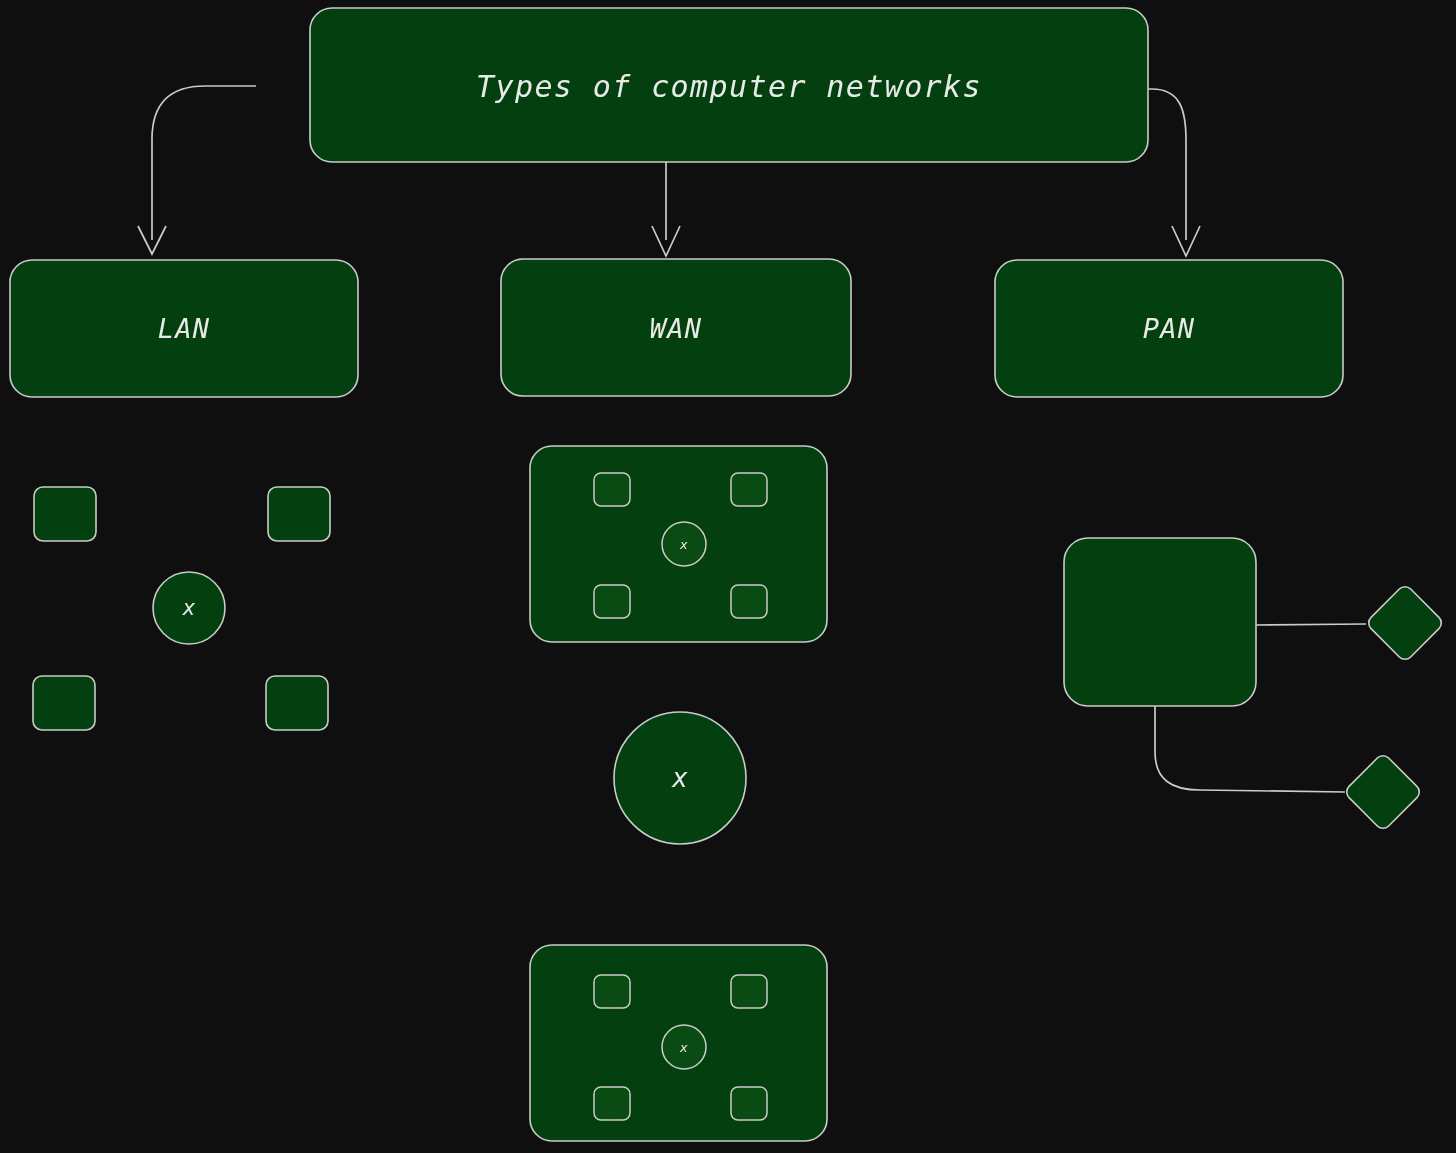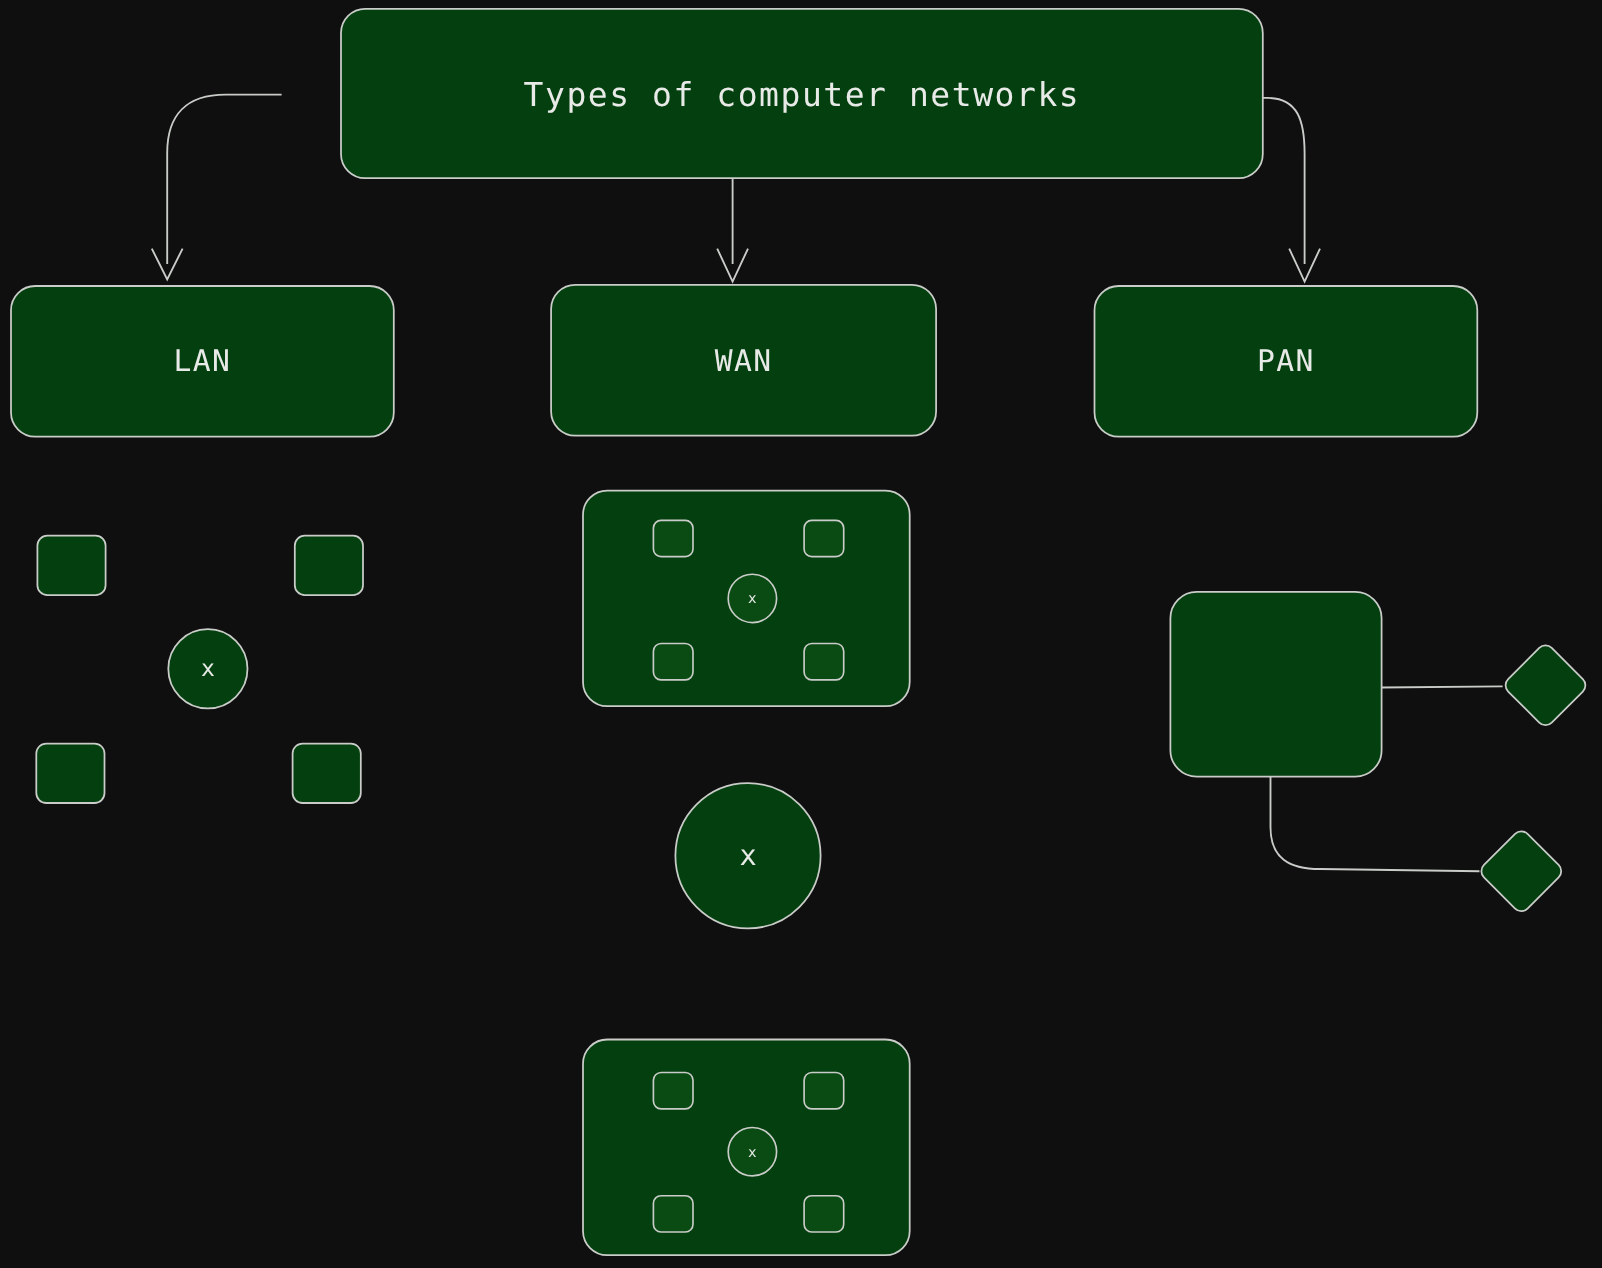--- a/index.html
+++ b/index.html
@@ -7,20 +7,21 @@
     padding: 0;
     background: #0e0f0e;
   }
   #canvas-wrap {
     position: relative;
     width: 1456px;
     height: 1153px;
     background: #0e0f0e;
     overflow: hidden;
     font-family: "DejaVu Sans Mono", "Liberation Mono", monospace;
+    font-style: italic;
   }
   svg.diagram {
     position: absolute;
     top: 0;
     left: 0;
     width: 1456px;
     height: 1153px;
     display: block;
   }
   .node-shape {

